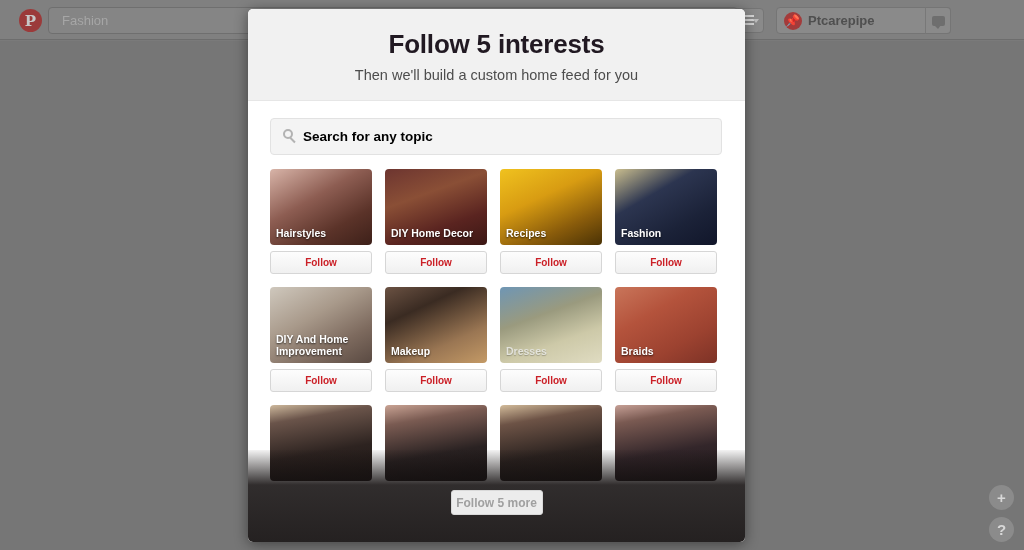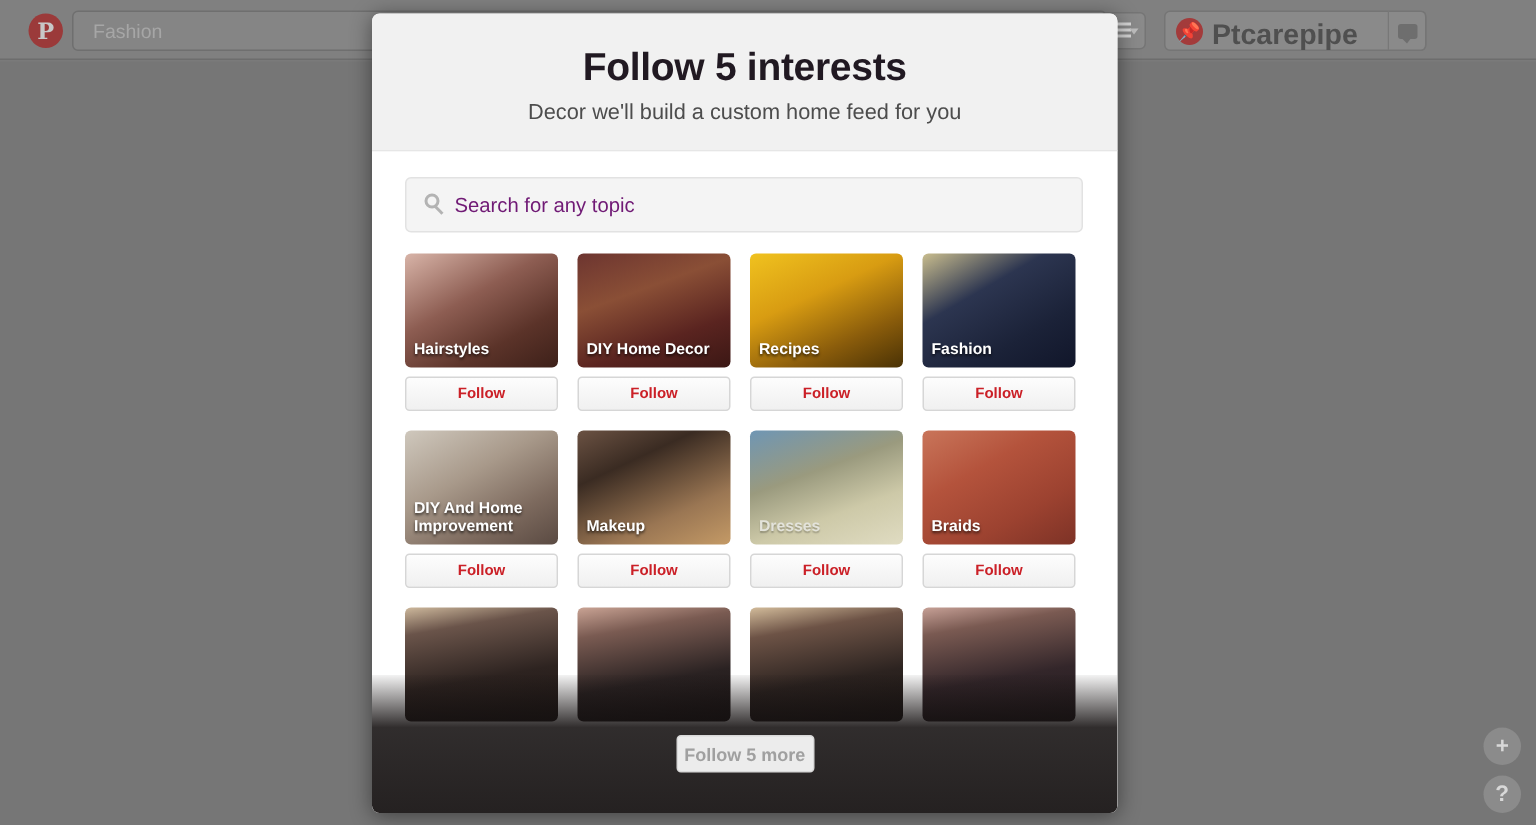--- a/index.html
+++ b/index.html
@@ -68,21 +68,21 @@
   }
   .hdr-user-pin {
     position: absolute; left: 7px; top: 4px;
     width: 18px; height: 18px; border-radius: 50%;
     background: #a33b3b;
     display: flex; align-items: center; justify-content: center;
     color: #d9d9d9; font-size: 12px;
   }
   .hdr-user-name {
     position: absolute; left: 31px; top: 5px;
-    font-size: 19px; font-weight: bold; color: #4f4f4f;
+    font-size: 13px; font-weight: bold; color: #4f4f4f;
   }
   .hdr-msg {
     position: absolute; left: 925px; top: 7px;
     width: 26px; height: 27px;
     background: #8a8a8a;
     border: 1px solid #757575;
     border-left: 1px solid #787878;
     border-radius: 0 4px 4px 0;
     display: flex; align-items: center; justify-content: center;
   }
@@ -148,21 +148,21 @@
     width: 10px; height: 10px;
     border: 2px solid #b3b3b3; border-radius: 50%;
   }
   .topic-search .mag:after {
     content: ""; position: absolute; right: -5px; bottom: -4px;
     width: 7px; height: 2px; background: #b3b3b3;
     transform: rotate(45deg);
   }
   .topic-search-ph {
     position: absolute; left: 32px; top: 10px;
-    font-size: 13.5px; color: #701a75;
+    font-size: 13.5px; color: #000000; font-weight: bold;
   }
 
   .grid {
     margin-top: 14px;
     display: flex; flex-wrap: wrap;
     gap: 13px 13px;
   }
   .card { width: 102px; }
   .card-img {
     position: relative;
@@ -244,21 +244,21 @@
 
   <div class="corner-btns">
     <div class="corner-btn">+</div>
     <div class="corner-btn">?</div>
   </div>
 
   <div class="modal">
 
     <div class="modal-header">
       <div class="modal-title">Follow 5 interests</div>
-      <div class="modal-sub">Decor we'll build a custom home feed for you</div>
+      <div class="modal-sub">Then we'll build a custom home feed for you</div>
     </div>
 
     <div class="modal-body">
 
       <div class="topic-search">
         <span class="mag"></span>
         <span class="topic-search-ph">Search for any topic</span>
       </div>
 
       <div class="grid" id="interest-grid">

